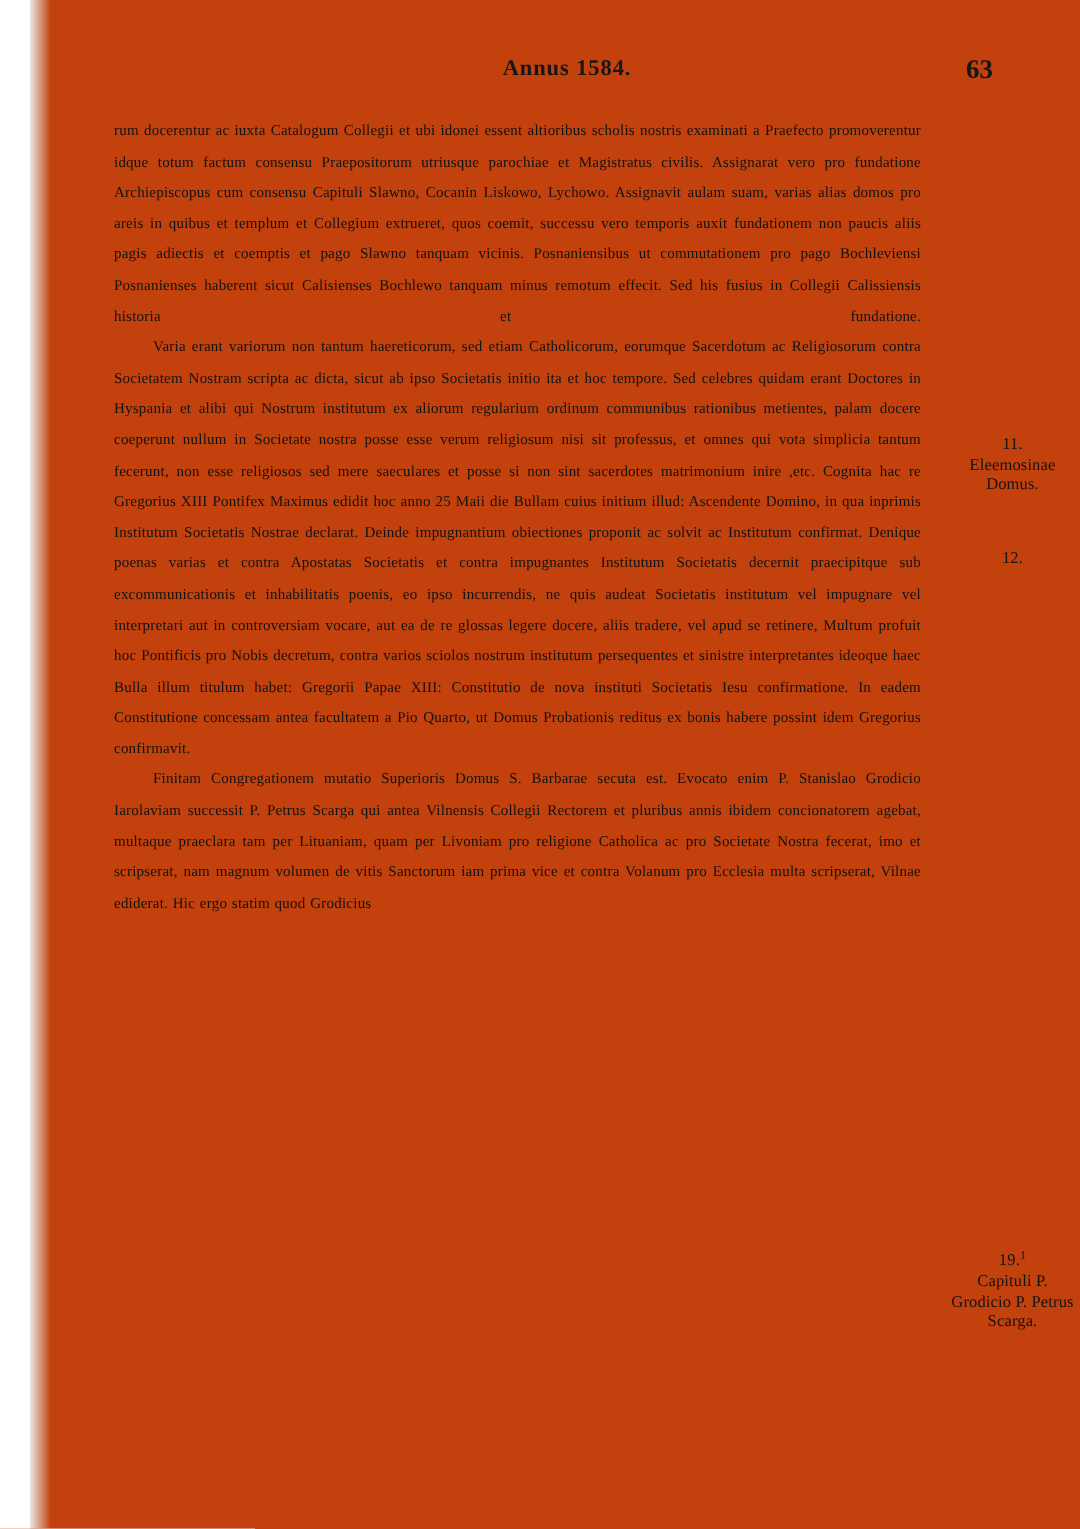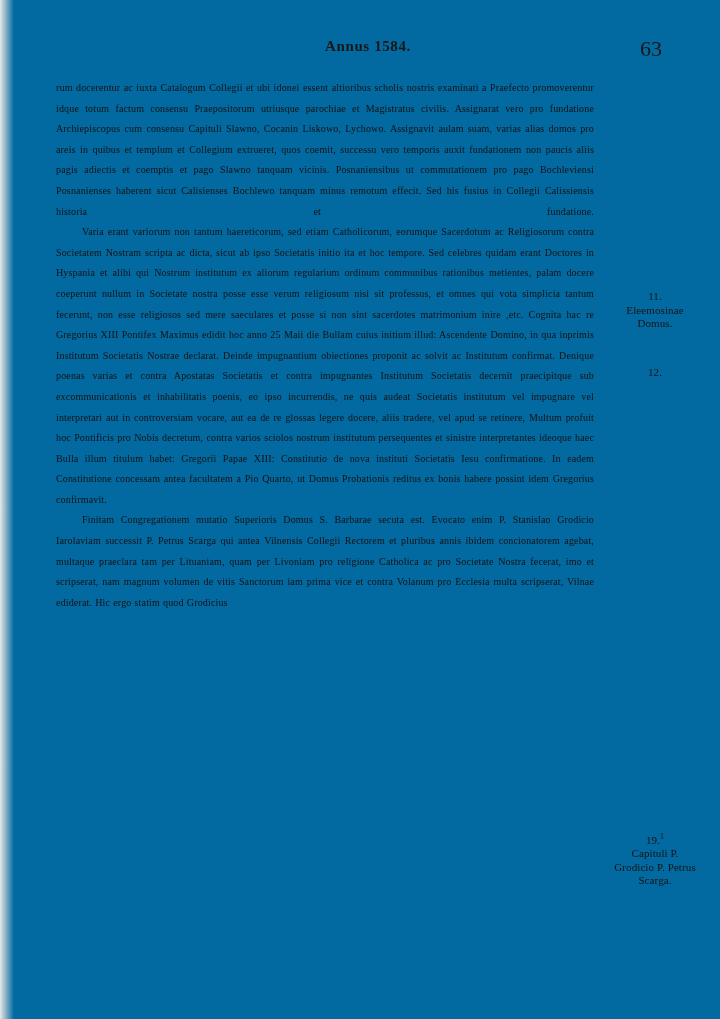--- a/index.html
+++ b/index.html
@@ -11,21 +11,22 @@
     width: 720px;
     height: 1019px;
     position: relative;
     font-family: "Liberation Serif", serif;
     color: #111111;
     overflow: hidden;
   }
   .page {
     position: absolute;
     inset: 0;
-    background: #0369a1;
+    background: #c2410c;
+    margin-left: 20px;
   }
   
   .page::before {
     content: "";
     position: absolute;
     left: 0; top: 0; bottom: 0;
     width: 14px;
     background: linear-gradient(to right, #e8e8e4, rgba(255,255,255,0));
     pointer-events: none;
   }
@@ -52,22 +53,22 @@
     text-align: center;
     font-size: 15px;
     font-weight: bold;
     letter-spacing: 0.6px;
     color: #171717;
   }
   .header-pageno {
     position: absolute;
     right: 18px;
     top: -2px;
-    font-size: 22px;
-    font-weight: normal;
+    font-size: 18px;
+    font-weight: bold;
     color: #171717;
   }
 
   .content {
     position: absolute;
     top: 78px;
     left: 56px;
     width: 538px;
   }
 

